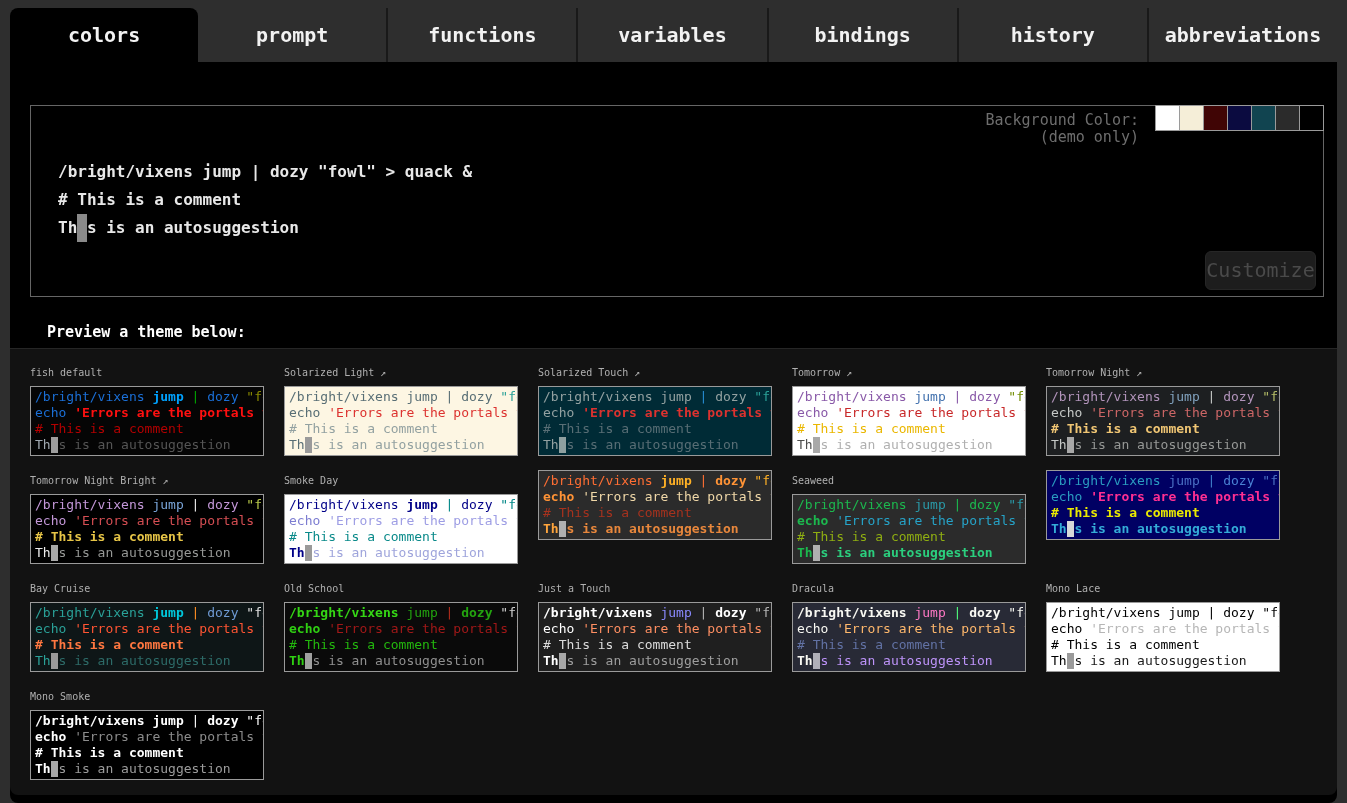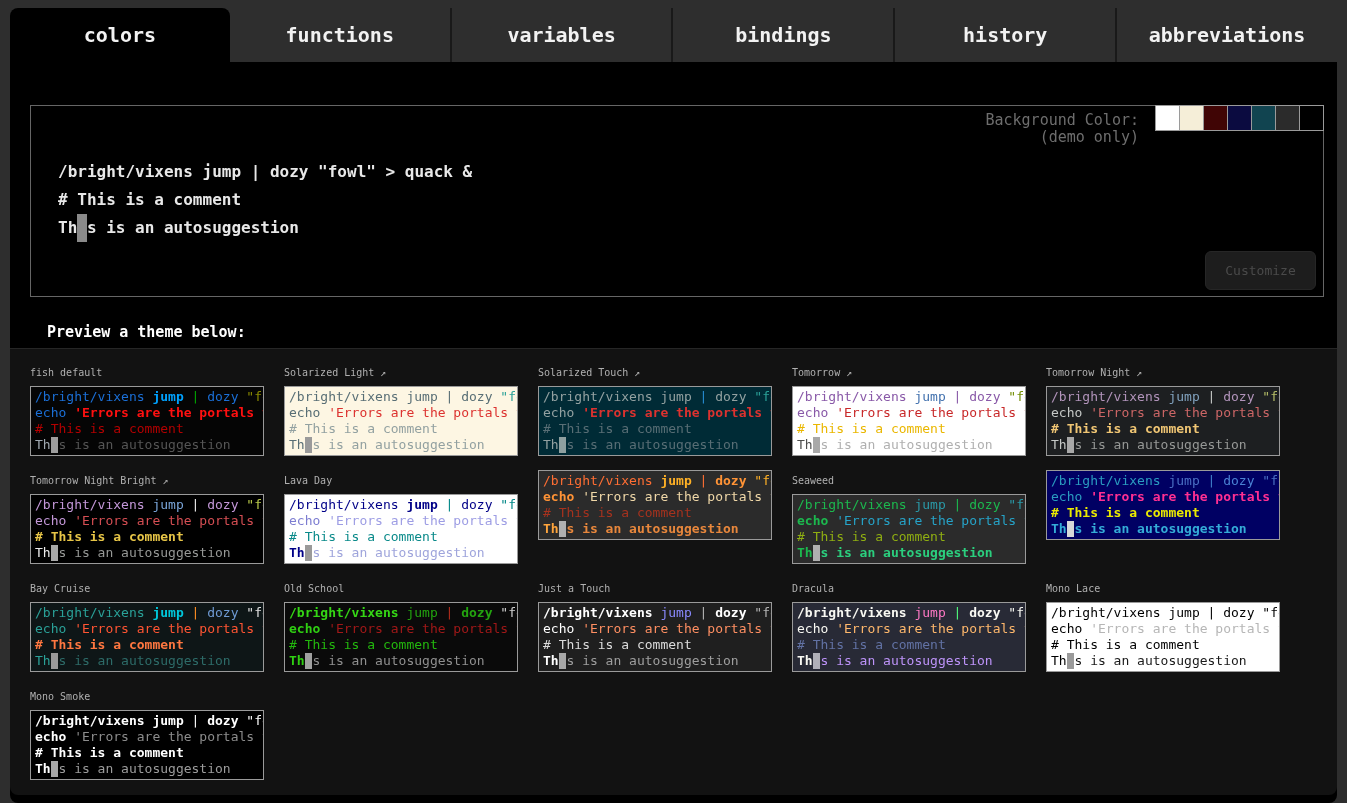--- a/index.html
+++ b/index.html
@@ -49,21 +49,21 @@
   }
   .terminal {
     position:absolute; left:27px; top:52px;
     font-size:16px; line-height:28px; white-space:nowrap;
   }
   .customize-btn {
     position:absolute; right:7px; bottom:6px;
     width:111px; height:39px;
     background:#1d1d1d; color:#4a4a4a;
     border:1px solid #262626; border-radius:6px;
-    font-family:inherit; font-size:13px; text-align:center; line-height:37px;
+    font-family:inherit; font-size:20px; text-align:center; line-height:37px;
     cursor:pointer;
   }
   .themes-heading {
     position:absolute; left:37px; top:261px;
     color:#ffffff; font-size:15px; font-weight:bold;
   }
   
   .themes-panel {
     position:absolute; left:0; right:0; top:286px; height:447px;
     background:#121212; border-top:1px solid #262626;
@@ -86,20 +86,21 @@
     font-size:13px; line-height:16px; white-space:nowrap;
   }
   .line { white-space:nowrap; }
   .cursor { display:inline-block; color:transparent; }
 </style>
 </head>
 <body>
 
 <div class="tabbar" id="tabbar">
     <div class="tab active">colors</div>
+    <div class="tab">prompt</div>
     <div class="tab">functions</div>
     <div class="tab">variables</div>
     <div class="tab">bindings</div>
     <div class="tab">history</div>
     <div class="tab">abbreviations</div>
   </div>
 
 <div class="panel">
 
   <div class="preview-box">
@@ -194,21 +195,21 @@
     <div class="card-box" style="background: rgb(0, 0, 0);">
           <div class="line"><span style="color: rgb(195, 151, 216);">/bright/vixens </span><span style="color: rgb(122, 166, 218);">jump</span><span style="color: rgb(234, 234, 234);"> | </span><span style="color: rgb(195, 151, 216);">dozy</span><span style="color: rgb(185, 202, 74);"> "fowl" &gt; quack &amp;</span></div>
           <div class="line"><span style="color: rgb(195, 151, 216);">echo </span><span style="color: rgb(213, 78, 83);">'Errors are the portals to discovery</span></div>
           <div class="line"><span style="color: rgb(231, 197, 71); font-weight: bold;"># This is a comment</span></div>
           <div class="line"><span style="color: rgb(234, 234, 234);">Th</span><span class="cursor" style="background: rgb(168, 168, 168);">i</span><span style="color: rgb(150, 152, 150);">s is an autosuggestion</span></div>
         </div>
   </div>
 
   <div class="card">
     <div class="card-head">
-      <span class="card-name">Lava Day</span>
+      <span class="card-name">Smoke Day</span>
     </div>
     <div class="card-box" style="background: rgb(255, 255, 255);">
           <div class="line"><span style="color: rgb(0, 0, 135);">/bright/vixens </span><span style="color: rgb(0, 0, 135); font-weight: bold;">jump</span><span style="color: rgb(0, 135, 135);"> | </span><span style="color: rgb(0, 0, 135);">dozy</span><span style="color: rgb(0, 135, 135);"> "fowl" &gt; quack &amp;</span></div>
           <div class="line"><span style="color: rgb(125, 125, 209);">echo </span><span style="color: rgb(157, 157, 228);">'Errors are the portals to discovery</span></div>
           <div class="line"><span style="color: rgb(10, 138, 138);"># This is a comment</span></div>
           <div class="line"><span style="color: rgb(0, 0, 135); font-weight: bold;">Th</span><span class="cursor" style="background: rgb(154, 154, 154);">i</span><span style="color: rgb(159, 165, 220);">s is an autosuggestion</span></div>
         </div>
   </div>
 
   <div class="card">

